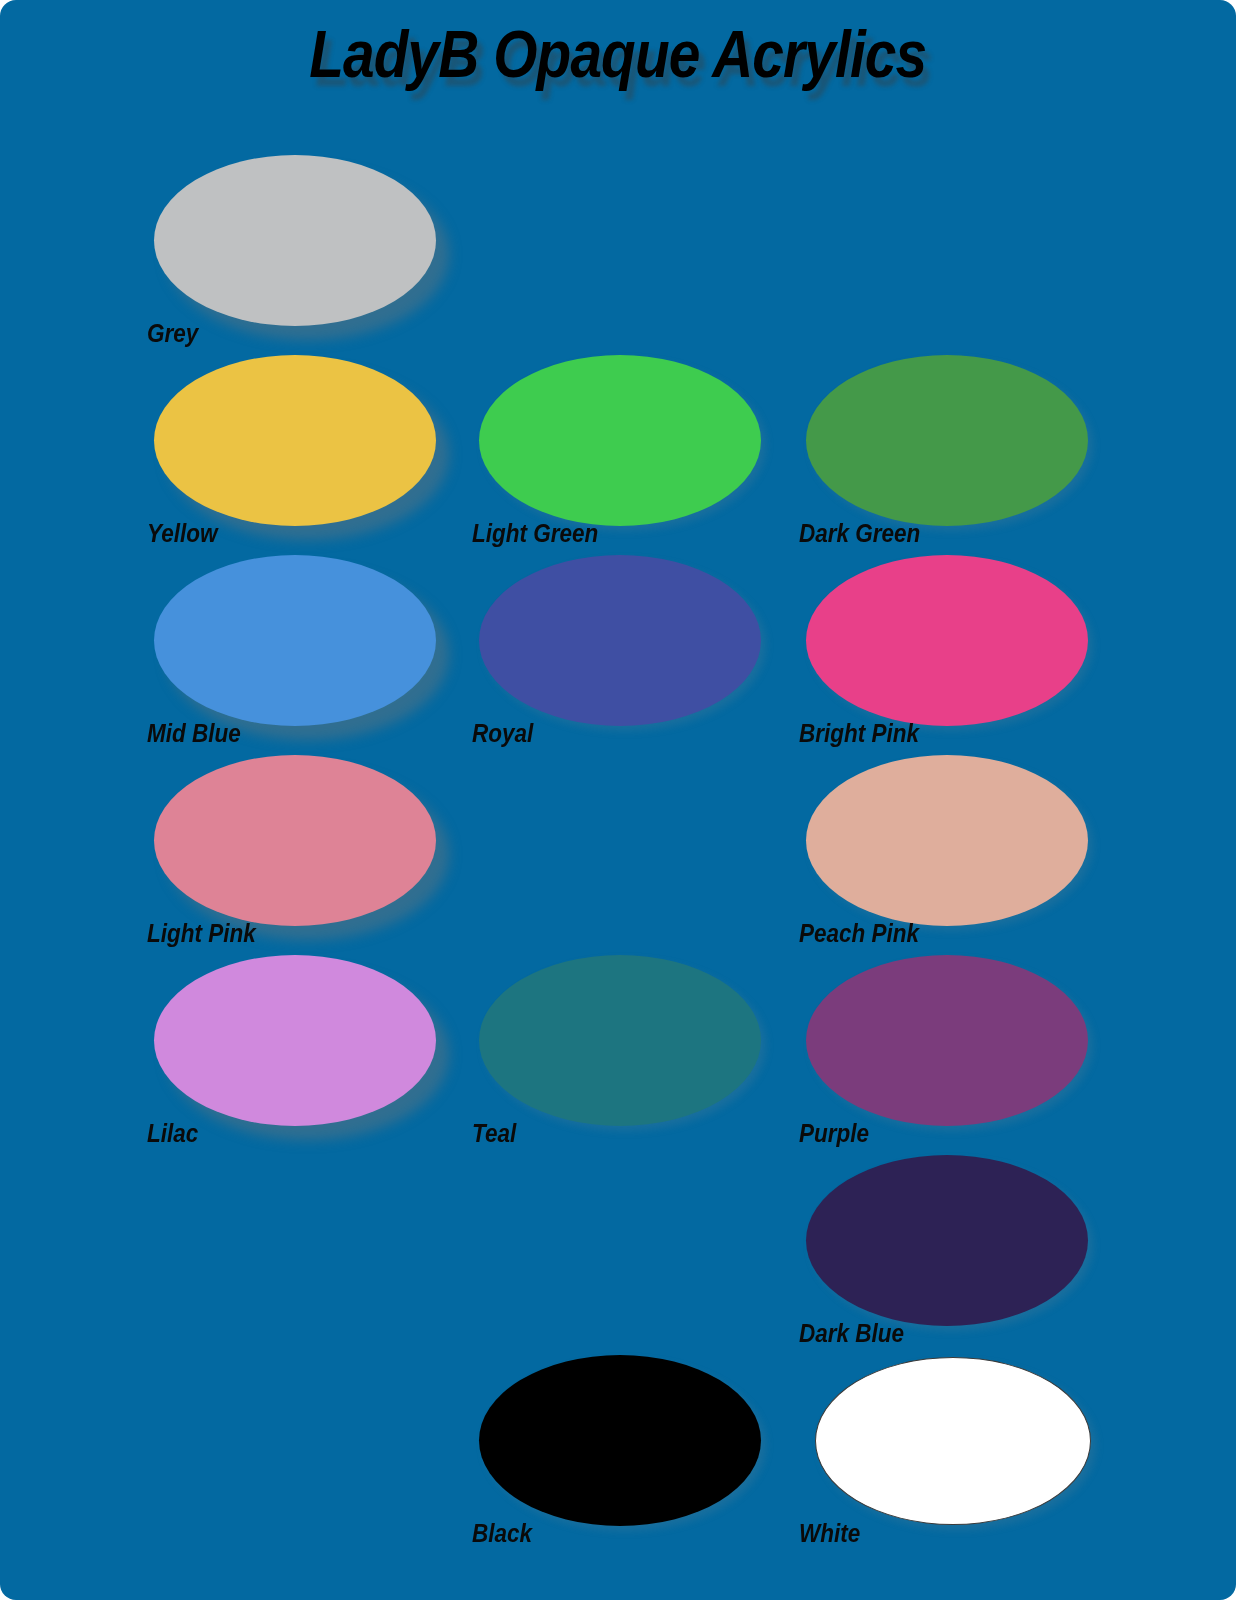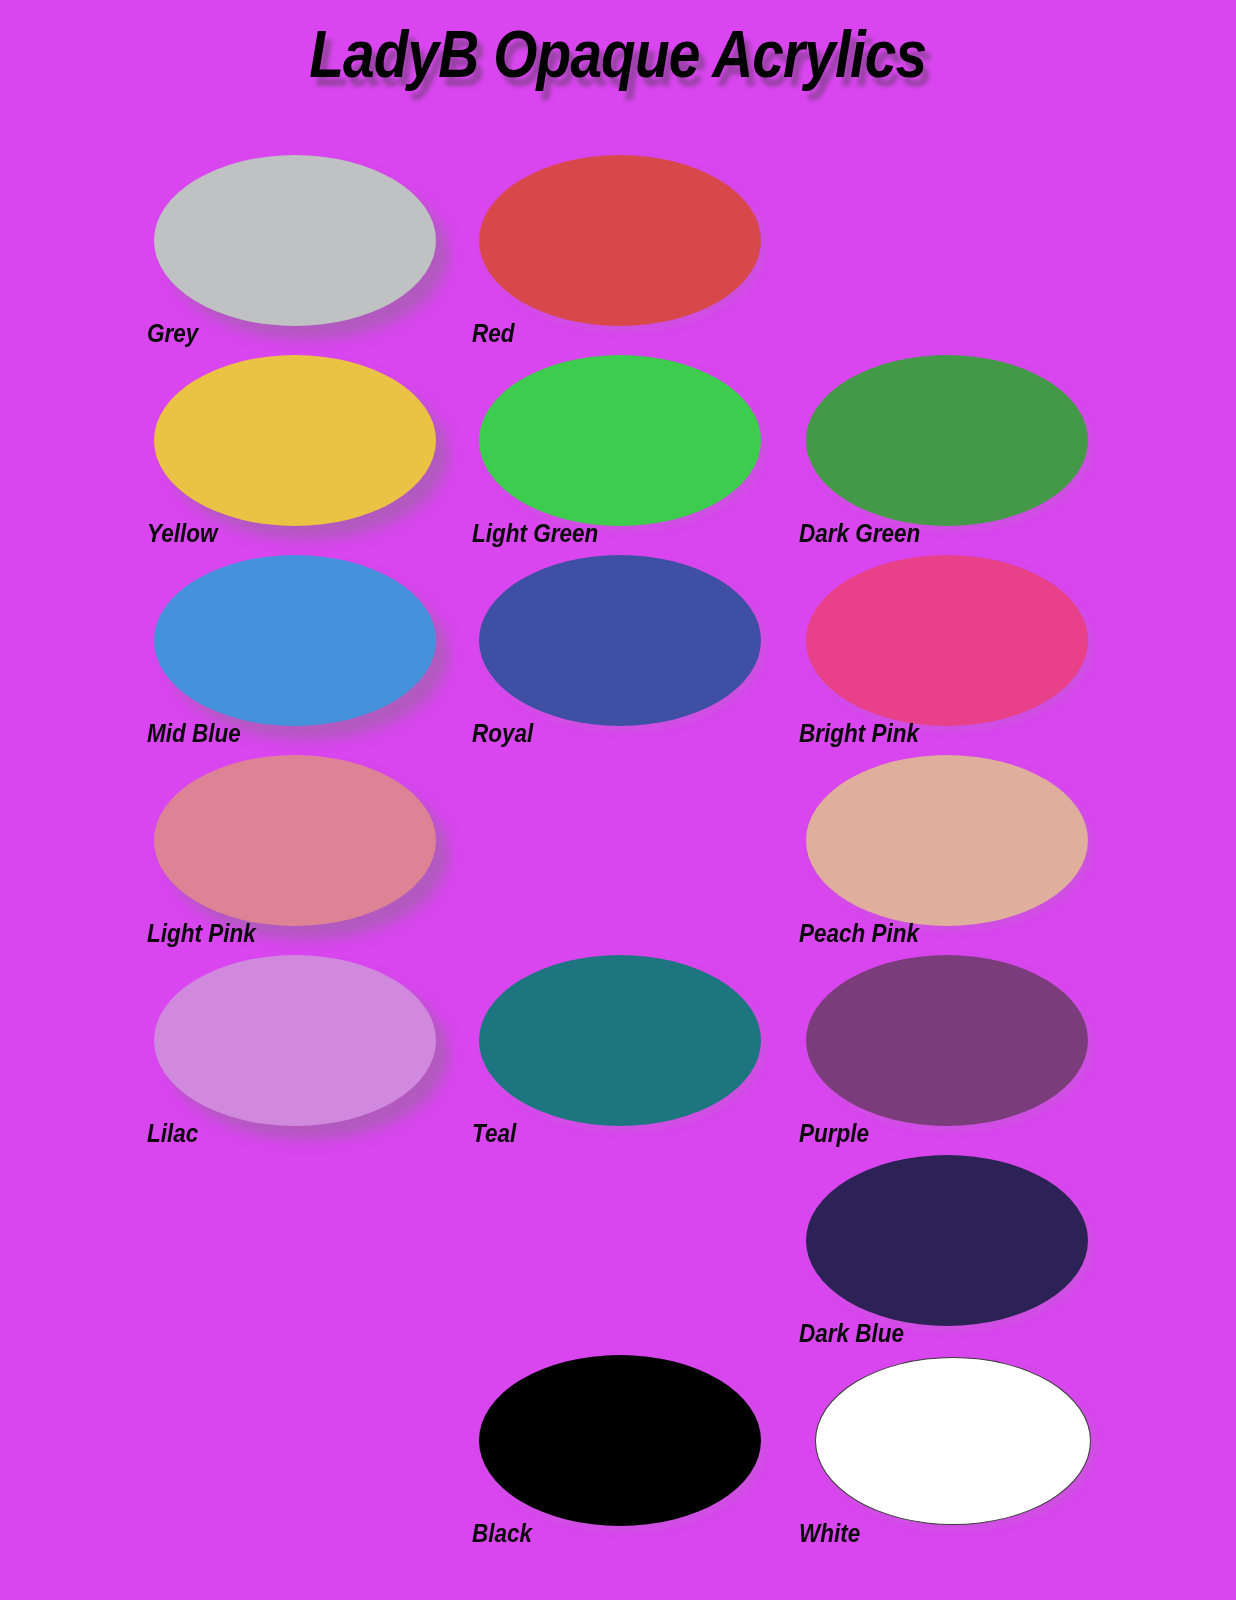--- a/index.html
+++ b/index.html
@@ -9,21 +9,22 @@
     height: 1600px;
     background: #ffffff;
     font-family: "Liberation Sans", sans-serif;
     overflow: hidden;
   }
 
   .page {
     position: relative;
     width: 1236px;
     height: 1600px;
-    background: #d946ef;
+    background: #0369a1;
+    border-radius: 16px;
   }
 
   
   .title-wrap {
     position: absolute;
     top: 18px;
     left: 0;
     width: 1236px;
     text-align: center;
     height: 90px;
@@ -114,24 +115,20 @@
   <div class="title-wrap">
     <h1 class="title">LadyB Opaque Acrylics</h1>
   </div>
 
   <div class="grid">
       <div class="row">
         <div class="cell col-0">
           <div class="swatch" style="background: rgb(191, 193, 194);"></div>
           <div class="swatch-label">Grey</div>
         </div>
-        <div class="cell col-1">
-          <div class="swatch" style="background: rgb(216, 72, 74);"></div>
-          <div class="swatch-label">Red</div>
-        </div>
       </div>
       <div class="row">
         <div class="cell col-0">
           <div class="swatch" style="background: rgb(235, 195, 68);"></div>
           <div class="swatch-label">Yellow</div>
         </div>
         <div class="cell col-1">
           <div class="swatch" style="background: rgb(62, 204, 79);"></div>
           <div class="swatch-label">Light Green</div>
         </div>

